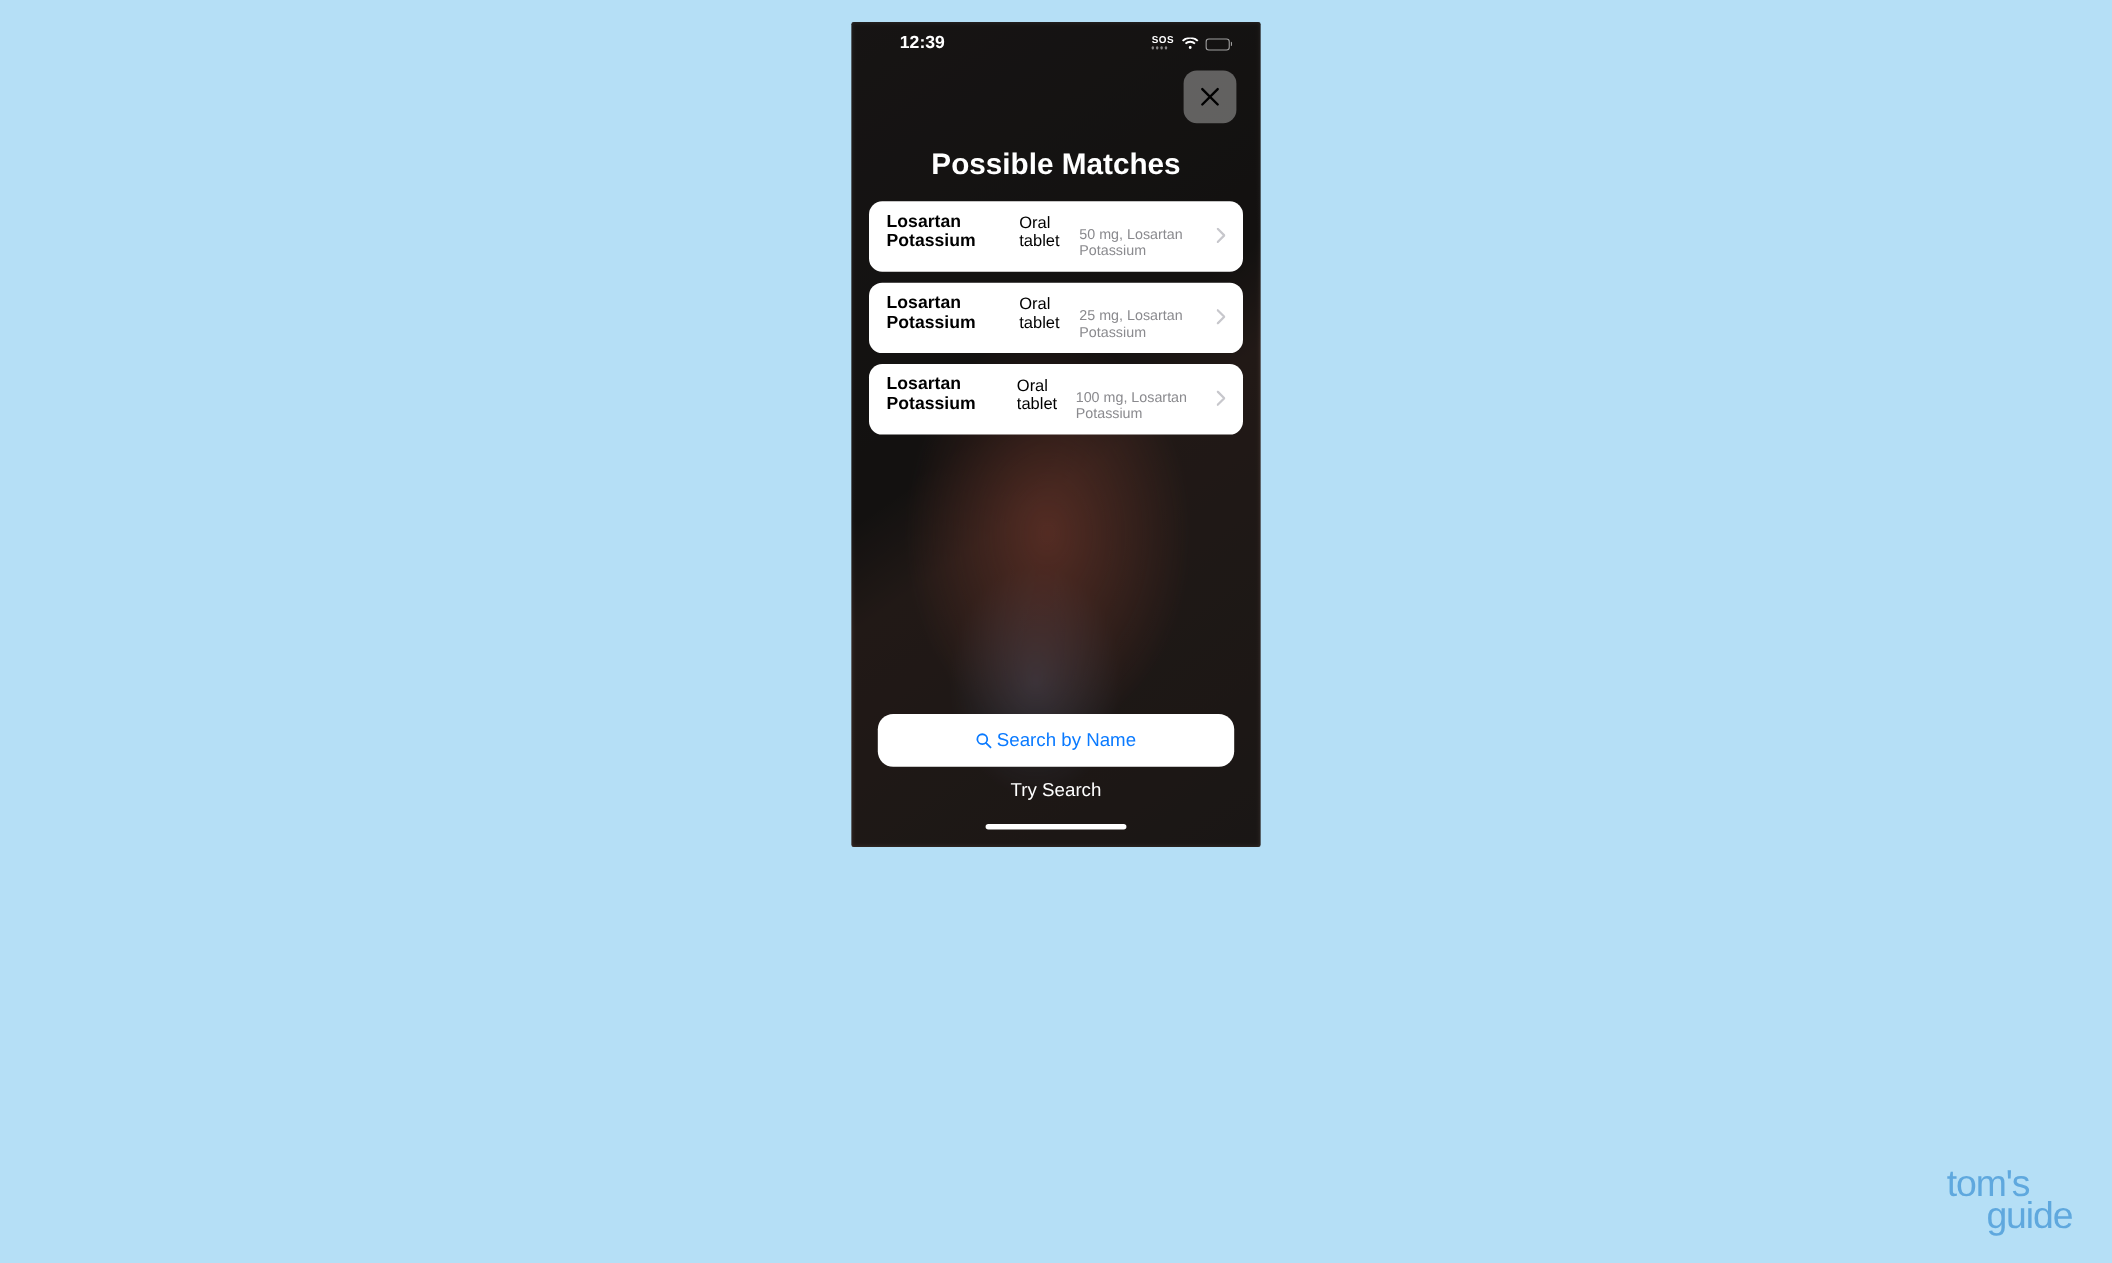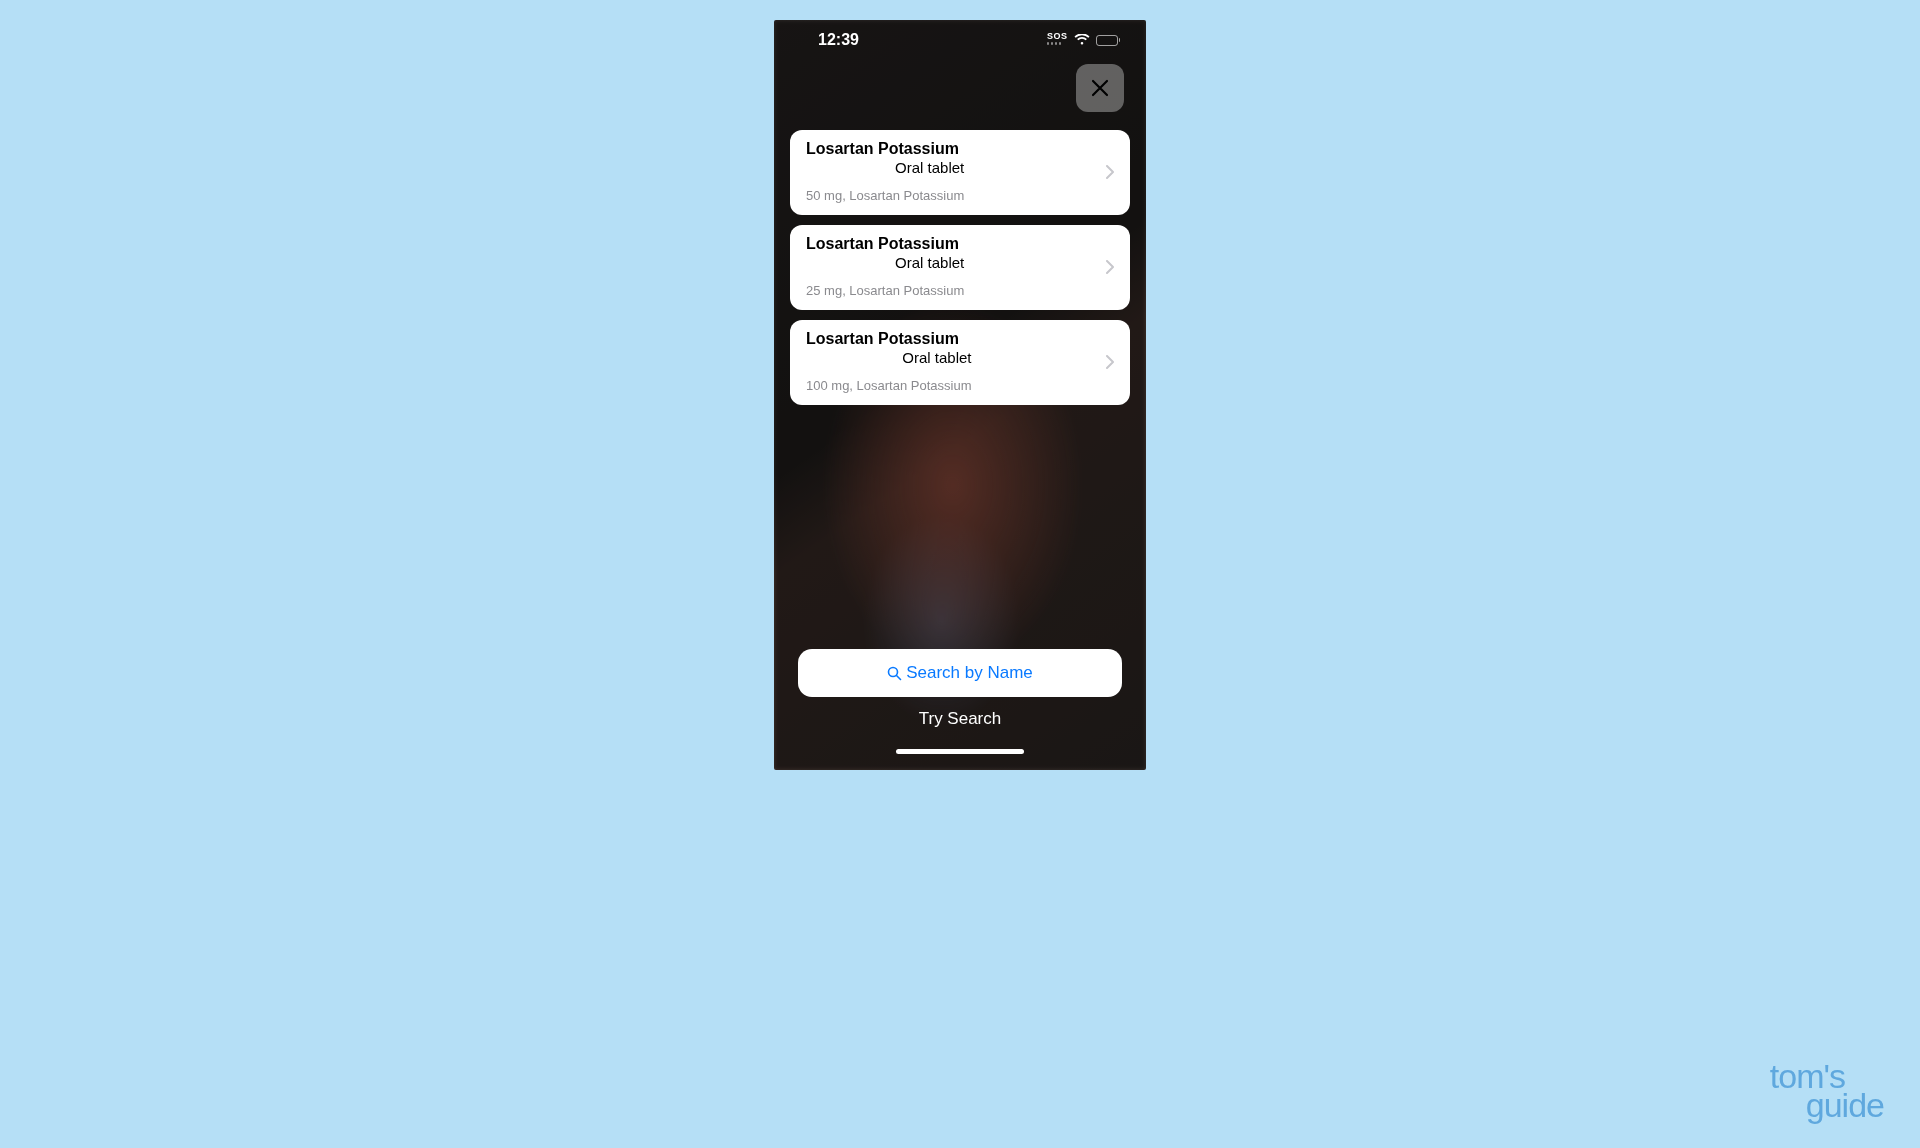--- a/index.html
+++ b/index.html
@@ -126,23 +126,23 @@
     }
     .match-card {
       background: #fff;
       border-radius: 12px;
       padding: 10px 16px 12px 16px;
       display: flex;
       align-items: center;
       justify-content: space-between;
       cursor: pointer;
     }
-    .match-left { display:flex;flex-direction:column; }
+    .match-left { display:flex;flex-direction:row; }
     .match-name { font-size: 16px; font-weight: 600; color: #000; }
-    .match-form { font-size: 15px; color: #000; margin-top:1px;text-align:right; }
+    .match-form { font-size: 15px; color: #000; margin-top:1px; }
     .match-detail { font-size: 13px; color: #8a8a8e; margin-top:12px; }
     .chevron {
       color:#c7c7cc;
     }
     .chevron svg{display:block;}
     .bottom-area {
       margin-top: auto;
       padding: 12px 24px 16px 24px;
       display: flex;
       flex-direction: column;
@@ -226,20 +226,21 @@
     <div class="top-buttons">
       <div class="close-btn">
         <span>
           <svg width="18" height="18" viewBox="0 0 18 18">
               <path d="M2 2 L16 16 M16 2 L2 16" stroke="#000" stroke-width="2.2" stroke-linecap="round"></path>
             </svg>
         </span>
       </div>
     </div>
 
+    <div class="header-title">Possible Matches</div>
 
     <div class="match-list">
       <div class="match-card">
         <div class="match-left">
           <span class="match-name">Losartan Potassium</span>
           <span class="match-form">Oral tablet</span>
           <span class="match-detail">50 mg, Losartan Potassium</span>
         </div>
         <span class="chevron">
           <svg width="8" height="14" viewBox="0 0 8 14">

